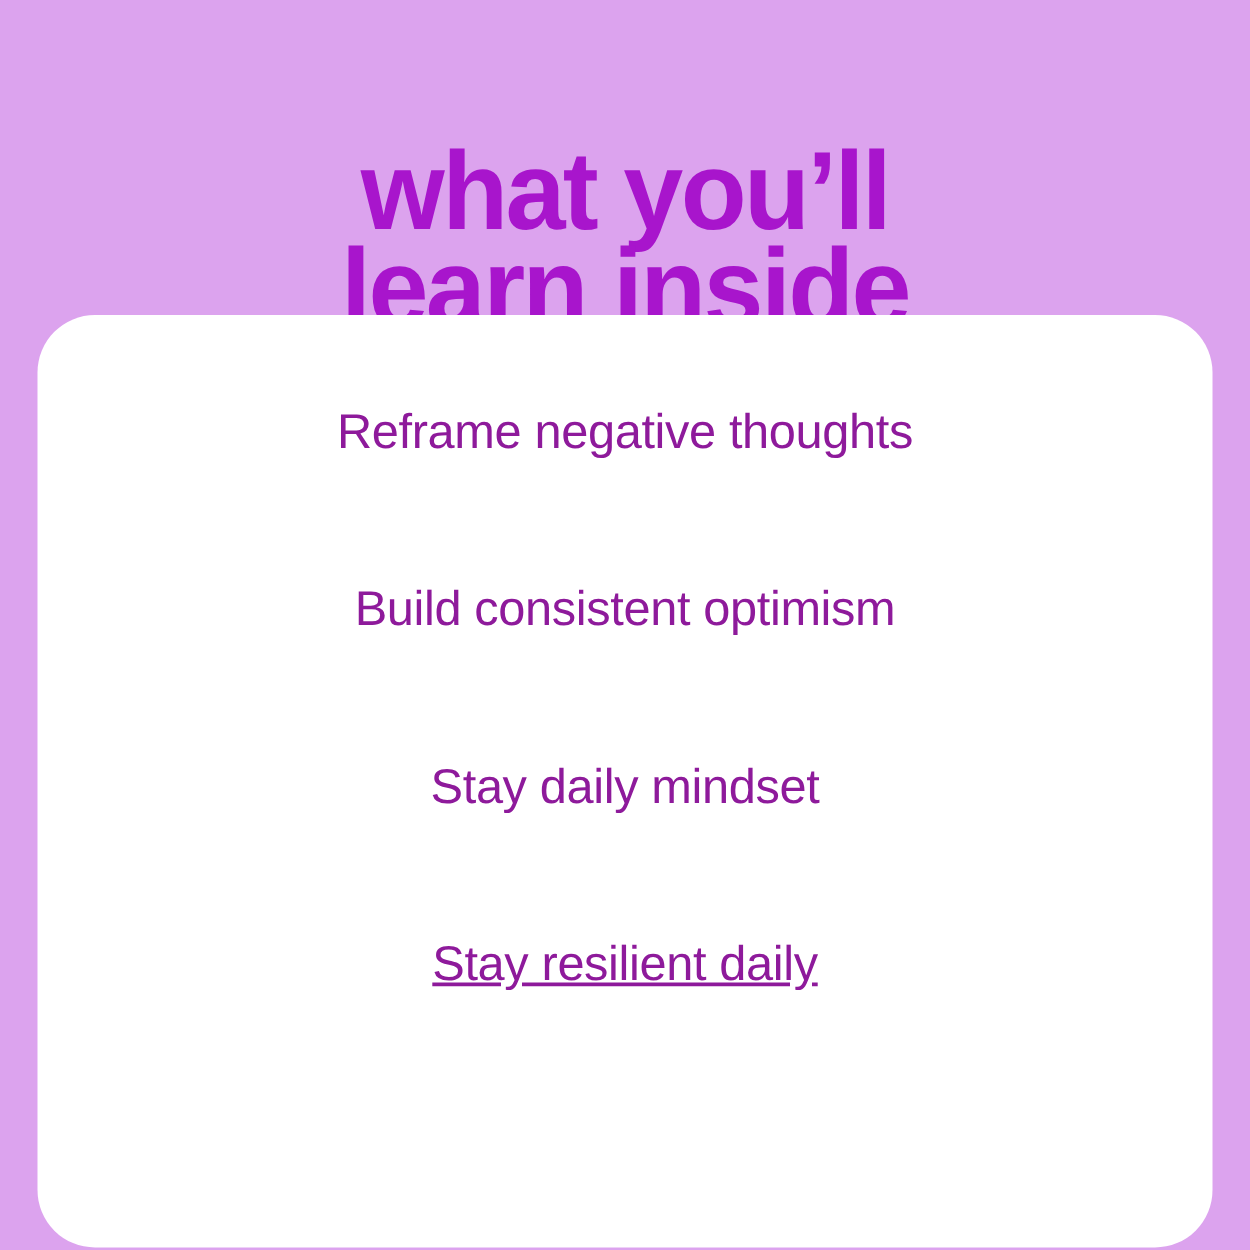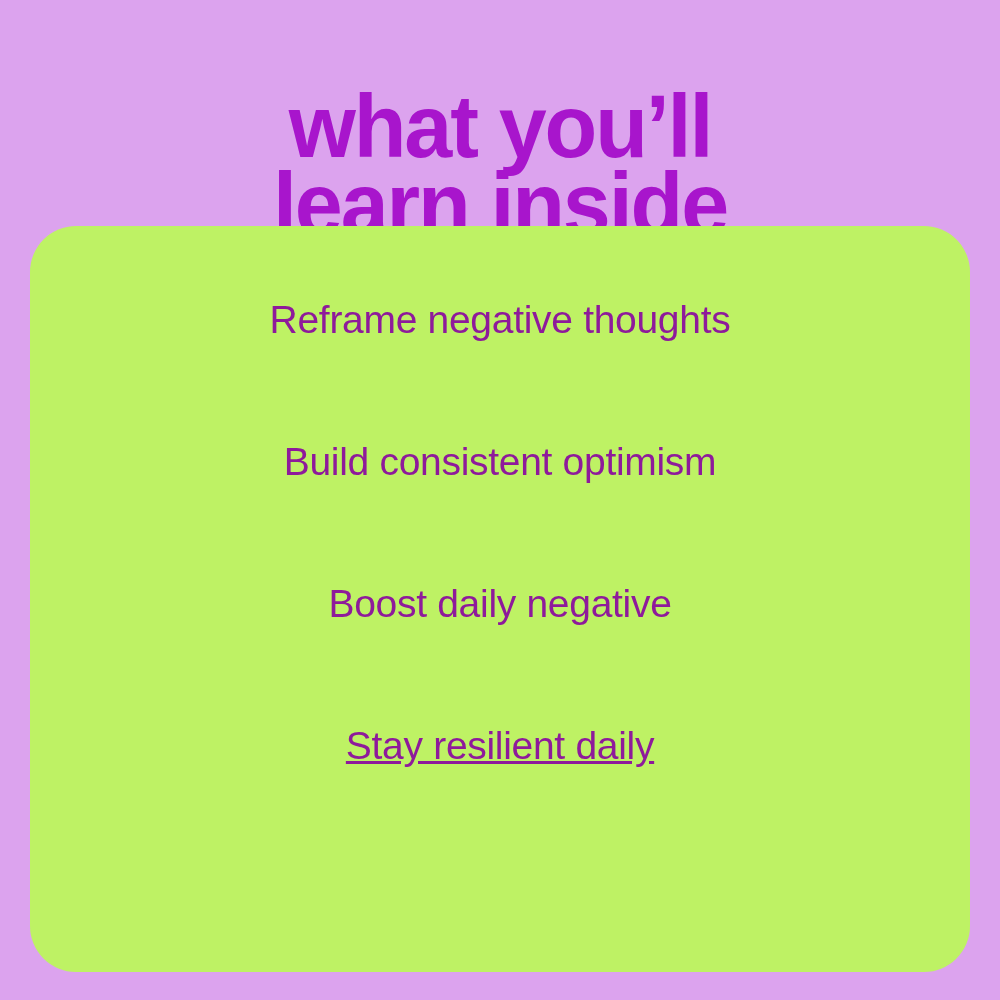--- a/index.html
+++ b/index.html
@@ -16,20 +16,21 @@
     font-family: "Liberation Sans", sans-serif;
     -webkit-font-smoothing: antialiased;
   }
 
   .poster {
     position: relative;
     width: 1000px;
     height: 820px;
     background: #dca3ee;
     box-sizing: border-box;
+    margin-top: 26px;
   }
 
   
   .heading {
     position: absolute;
     left: 0;
     top: 28px;
     width: 1000px;
     text-align: center;
     color: #a815cc;
@@ -99,22 +100,22 @@
 </head>
 <body style="background: rgb(220, 163, 238);">
 
 <div class="poster" style="background: rgb(220, 163, 238);">
 
   <h1 class="heading" style="color: rgb(168, 21, 204);">
     <span class="heading-line heading-line-1">what you’ll</span>
     <span class="heading-line heading-line-2">learn inside</span>
   </h1>
 
-  <div class="card" style="background: #bef264;">
+  <div class="card" style="background: #ffffff;">
     <ul class="benefit-list">
       <li class="benefit-item" style="color: rgb(142, 26, 155);">Reframe negative thoughts</li>
       <li class="benefit-item" style="color: rgb(142, 26, 155);">Build consistent optimism</li>
-      <li class="benefit-item" style="color: rgb(142, 26, 155);">Boost daily negative</li>
+      <li class="benefit-item" style="color: rgb(142, 26, 155);">Stay daily mindset</li>
       <li class="benefit-item" style="color: rgb(142, 26, 155); text-decoration: underline;">Stay resilient daily</li>
     </ul>
   </div>
 
 </div>
 
 </body></html>

